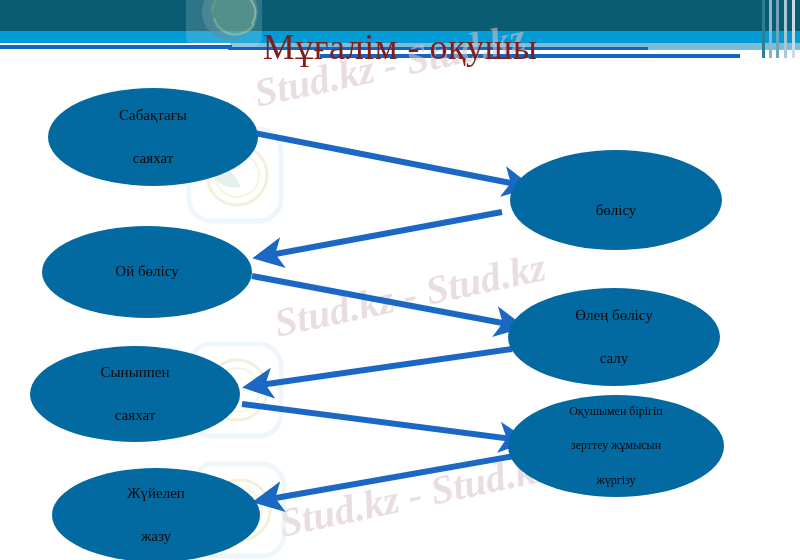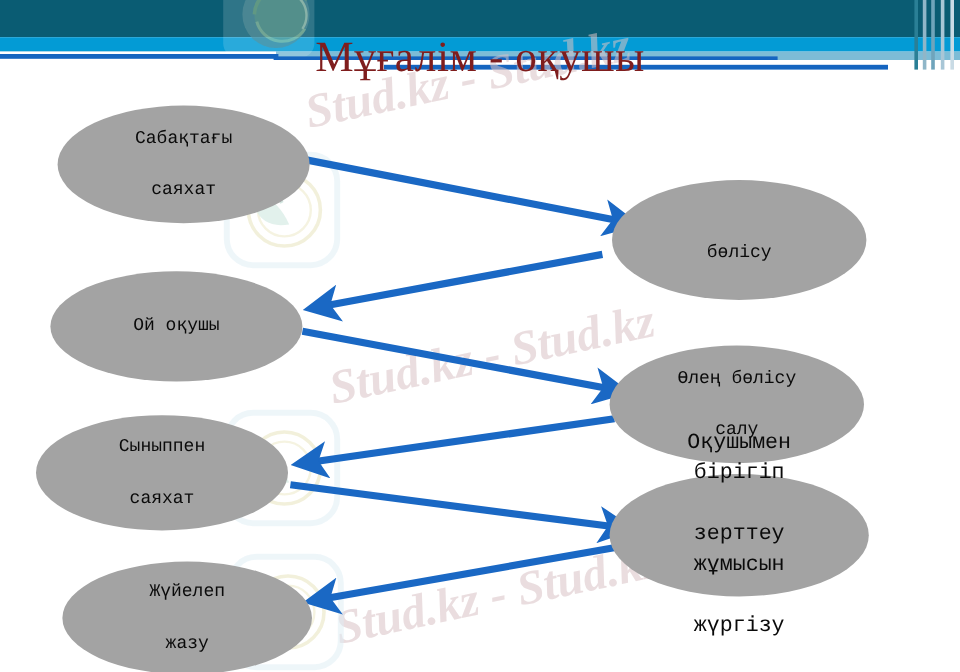--- a/index.html
+++ b/index.html
@@ -134,30 +134,29 @@
     position: absolute;
     left: 0; top: 0;
     width: 800px; height: 560px;
     z-index: 3;
   }
 
   
   .node {
     position: absolute;
     border-radius: 50%;
-    background: #a3a3a3;
+    background: #0369a1;
     display: flex;
     align-items: center;
     justify-content: center;
     text-align: center;
     color: #0a0a0a;
     font-size: 15px;
     line-height: 1.42;
     z-index: 4;
-    font-family: Liberation Mono, monospace;
   }
   .node span { display: block; padding: 0 14px; }
 </style>
 </head>
 <body>
 
 <div id="slide">
 
   <div class="hdr-dark"></div>
   <div class="hdr-mid"></div>
@@ -244,39 +243,39 @@
 
   <div class="node" style="left:510px; top:150px; width:212px; height:100px;">
     <span>
       <br>
       <span>бөлісу</span>
     </span>
   </div>
 
   <div class="node" style="left:42px;  top:226px; width:210px; height:92px;">
     <span>
-      <span>Ой оқушы</span>
+      <span>Ой бөлісу</span>
     </span>
   </div>
 
   <div class="node" style="left:508px; top:288px; width:212px; height:98px;">
     <span>
       <span>Өлең бөлісу</span><br>
       <span>салу</span>
     </span>
   </div>
 
   <div class="node" style="left:30px;  top:346px; width:210px; height:96px;">
     <span>
       <span>Сыныппен</span><br>
       <span>саяхат</span>
     </span>
   </div>
 
-  <div class="node" style="left:508px; top:395px; width:216px; height:102px; font-size:18px;">
+  <div class="node" style="left:508px; top:395px; width:216px; height:102px; font-size:12px;">
     <span>
       <span>Оқушымен  бірігіп</span><br>
       <span>зерттеу жұмысын</span><br>
       <span>жүргізу</span>
     </span>
   </div>
 
   <div class="node" style="left:52px;  top:468px; width:208px; height:94px;">
     <span>
       <span>Жүйелеп</span><br>

